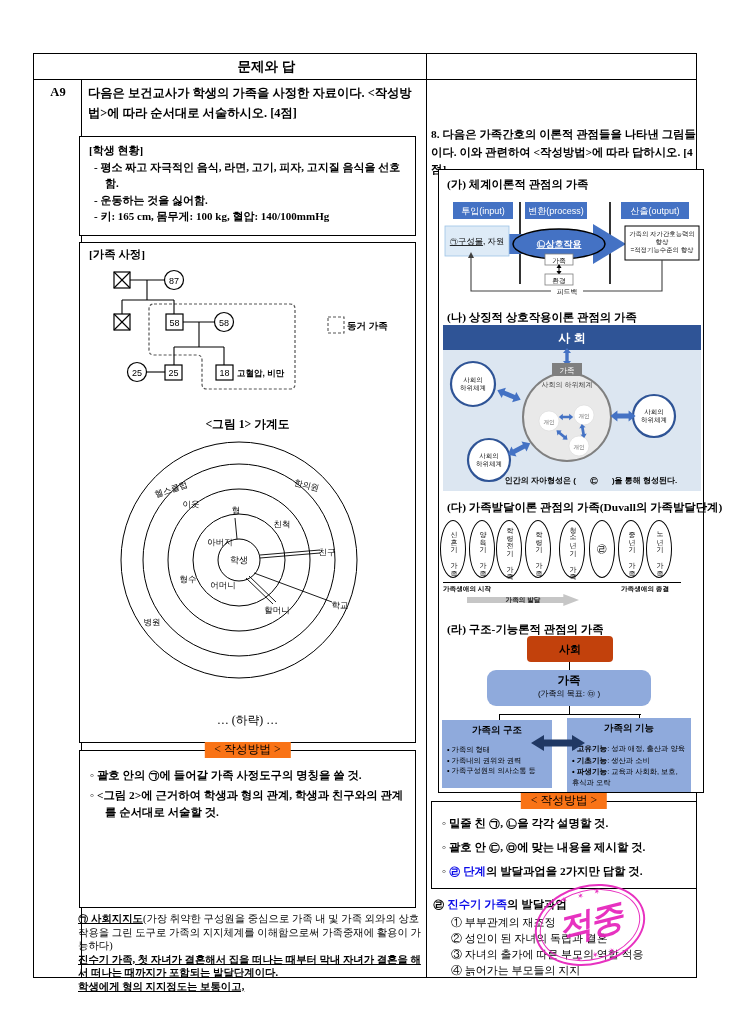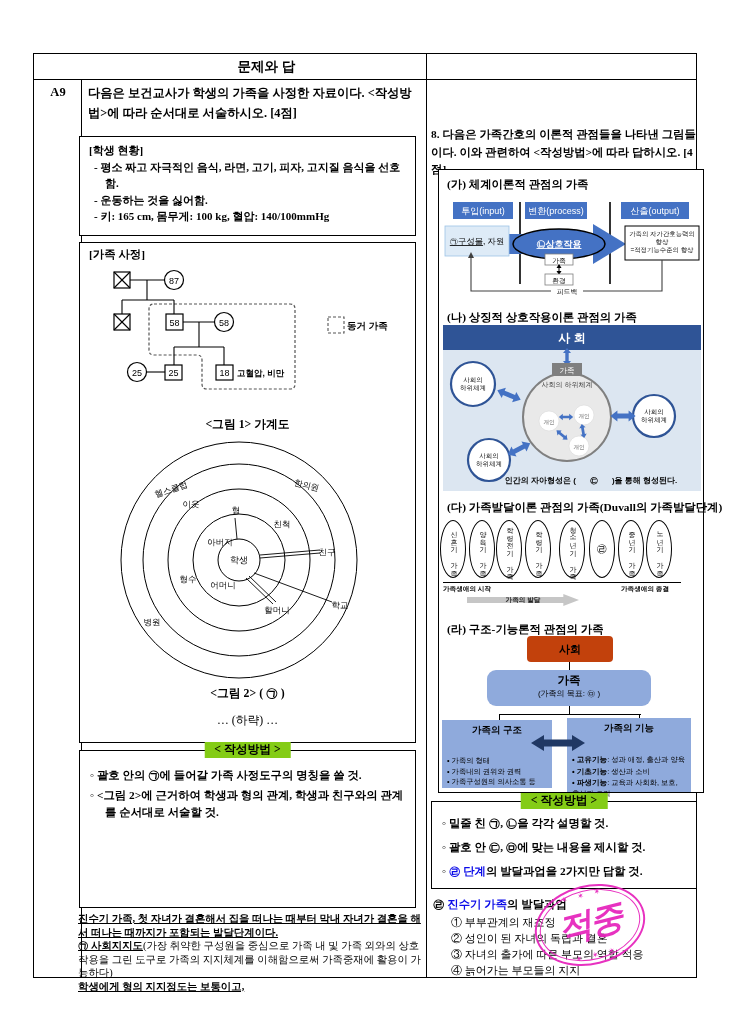--- a/index.html
+++ b/index.html
@@ -17,21 +17,21 @@
   .qid { position:absolute; left:4px; top:31px; width:40px; text-align:center; font-weight:bold; font-size:12.5px; }
   .qtext { position:absolute; left:54px; top:30px; width:334px; font-size:12.3px; font-weight:600; line-height:1.62; }
 
   .boxed { position:absolute; border:1.4px solid #000; background:#fff; }
   .b-status { left:45px; top:82px; width:337px; height:100px; padding:5px 9px; font-size:11px; font-weight:600; line-height:1.5; }
   .b-status .itm { padding-left:16px; text-indent:-11px; }
   .b-family { left:45px; top:188px; width:337px; height:501px; }
   .b-family .sec-title { position:absolute; left:9px; top:4px; font-size:11.4px; font-weight:600; }
   .cap { position:absolute; left:0; width:100%; text-align:center; font-size:11.8px; font-weight:600; }
   .b-guide { left:45px; top:696px; width:337px; height:158px; padding:16px 10px 6px 10px; }
-  .guide-title { position:absolute; top:-9px; left:50%; transform:translateX(-50%); background:#84cc16; padding:0 10px; font-size:11.8px; font-weight:700; white-space:nowrap; }
+  .guide-title { position:absolute; top:-9px; left:50%; transform:translateX(-50%); background:#f97316; padding:0 10px; font-size:11.8px; font-weight:400; white-space:nowrap; }
   .guide-item { font-size:11.4px; font-weight:600; line-height:1.55; padding-left:15px; text-indent:-15px; margin-bottom:2px; }
   .ans-l { position:absolute; left:44px; top:858px; width:348px; font-size:10.4px; line-height:1.3; }
   .bu { font-weight:bold; text-decoration:underline; }
 
   .exam-box { position:absolute; left:400px; top:30px; width:262px; height:36px; border:2.2px solid #000; display:flex; align-items:center; justify-content:center; font-size:14.5px; font-weight:bold; white-space:nowrap; }
   .exam-date { color:#F00; margin-left:4px; }
   .q8 { position:absolute; left:397px; top:72px; width:266px; font-size:11.4px; font-weight:600; line-height:1.55; }
   .bigbox { left:404px; top:115px; width:266px; height:624px; }
   .dg-title { position:absolute; left:8px; font-size:11.4px; font-weight:600; white-space:nowrap; }
   .abs { position:absolute; }
@@ -49,21 +49,21 @@
 
   
   .dgd { position:absolute; left:0; top:466px; width:263px; height:158px; font-family:"Liberation Sans",sans-serif; }
   .d-soc { position:absolute; left:88px; top:0; width:86px; height:26px; background:#c2410c; border-radius:4px; display:flex; align-items:center; justify-content:center; font-size:11px; font-weight:bold; }
   .d-fam { position:absolute; left:48px; top:34px; width:164px; height:36px; background:#8FAADC; border-radius:9px; text-align:center; }
   .d-fam .t1 { font-size:11.5px; font-weight:bold; margin-top:3px; }
   .d-fam .t2 { font-size:8px; }
   .dln { position:absolute; border-left:1.3px solid #000; }
   .dlh { position:absolute; border-top:1.3px solid #000; }
   .d-box { position:absolute; background:#8FAADC; padding:4px 5px; }
-  .d-box .bt { text-align:center; font-size:9.5px; font-weight:bold; margin-bottom:19px; }
+  .d-box .bt { text-align:center; font-size:9.5px; font-weight:bold; margin-bottom:8px; }
   .d-box .bi { font-size:7.3px; line-height:1.45; }
   .d-box .bi b { font-size:7.6px; }
 
   
   .b-guide-r { left:397px; top:747px; width:266px; height:88px; padding:14px 8px 4px 10px; }
   .guide-item-r { font-size:11.4px; font-weight:600; line-height:1.3; margin-bottom:9px; white-space:nowrap; }
   .blue { color:#0B0BE8; }
   .ans-r-h { position:absolute; left:399px; top:843px; font-size:11.4px; font-weight:bold; white-space:nowrap;text-align:center; }
   .ans-r-i { position:absolute; left:417px; font-size:11px; font-weight:400; white-space:nowrap; }
 
@@ -177,33 +177,32 @@
         <text x="188" y="88">친척</text>
         <text x="94" y="143">형수</text>
         <text x="97" y="68">이웃</text>
         <text x="233" y="116">친구</text>
         <text x="246" y="169">학교</text>
         <text x="78" y="53" transform="rotate(-18 78 53)">헬스클럽</text>
         <text x="212" y="49" transform="rotate(14 212 49)">한의원</text>
         <text x="58" y="186">병원</text>
       </g>
     </svg>
-    <div class="cap" style="top:443px;">&lt;그림 2&gt; (    ㉠    )</div>
     <div class="cap" style="top:470px; font-weight:normal;">… (하략) …</div>
   </div>
 
   <div class="boxed b-guide">
     <div class="guide-title">&lt; 작성방법 &gt;</div>
     <div class="guide-item">◦ 괄호 안의 ㉠에 들어갈 가족 사정도구의 명칭을 쓸 것.</div>
     <div class="guide-item">◦ &lt;그림 2&gt;에 근거하여 학생과 형의 관계, 학생과 친구와의 관계를 순서대로 서술할 것.</div>
   </div>
 
   <div class="ans-l">
+    <div><span class="bu">㉠ 사회지지도</span><span>(가장 취약한 구성원을 중심으로 가족 내 및 가족 외와의 상호작용을 그린 도구로 가족의 지지체계를 이해함으로써 가족중재에 활용이 가능하다)</span></div>
     <div><span class="bu">진수기 가족, 첫 자녀가 결혼해서 집을 떠나는 때부터 막내 자녀가 결혼을 해서 떠나는 때까지가 포함되는 발달단계이다.</span></div>
-    <div><span class="bu">㉠ 사회지지도</span><span>(가장 취약한 구성원을 중심으로 가족 내 및 가족 외와의 상호작용을 그린 도구로 가족의 지지체계를 이해함으로써 가족중재에 활용이 가능하다)</span></div>
     <div><span class="bu">학생에게 형의 지지정도는 보통이고,</span></div>
   </div>
 
   <div class="q8">8. 다음은 가족간호의 이론적 관점들을 나타낸 그림들이다. 이와 관련하여 &lt;작성방법&gt;에 따라 답하시오. [4점]</div>
 
   <div class="boxed bigbox">
 
     <div class="dg-title" style="top:7px;">(가) 체계이론적 관점의 가족</div>
     <svg class="abs" style="left:2px; top:24px;" width="262" height="112" viewBox="0 0 262 112">
       <rect x="12" y="8" width="60" height="17" fill="#4472C4"></rect>

